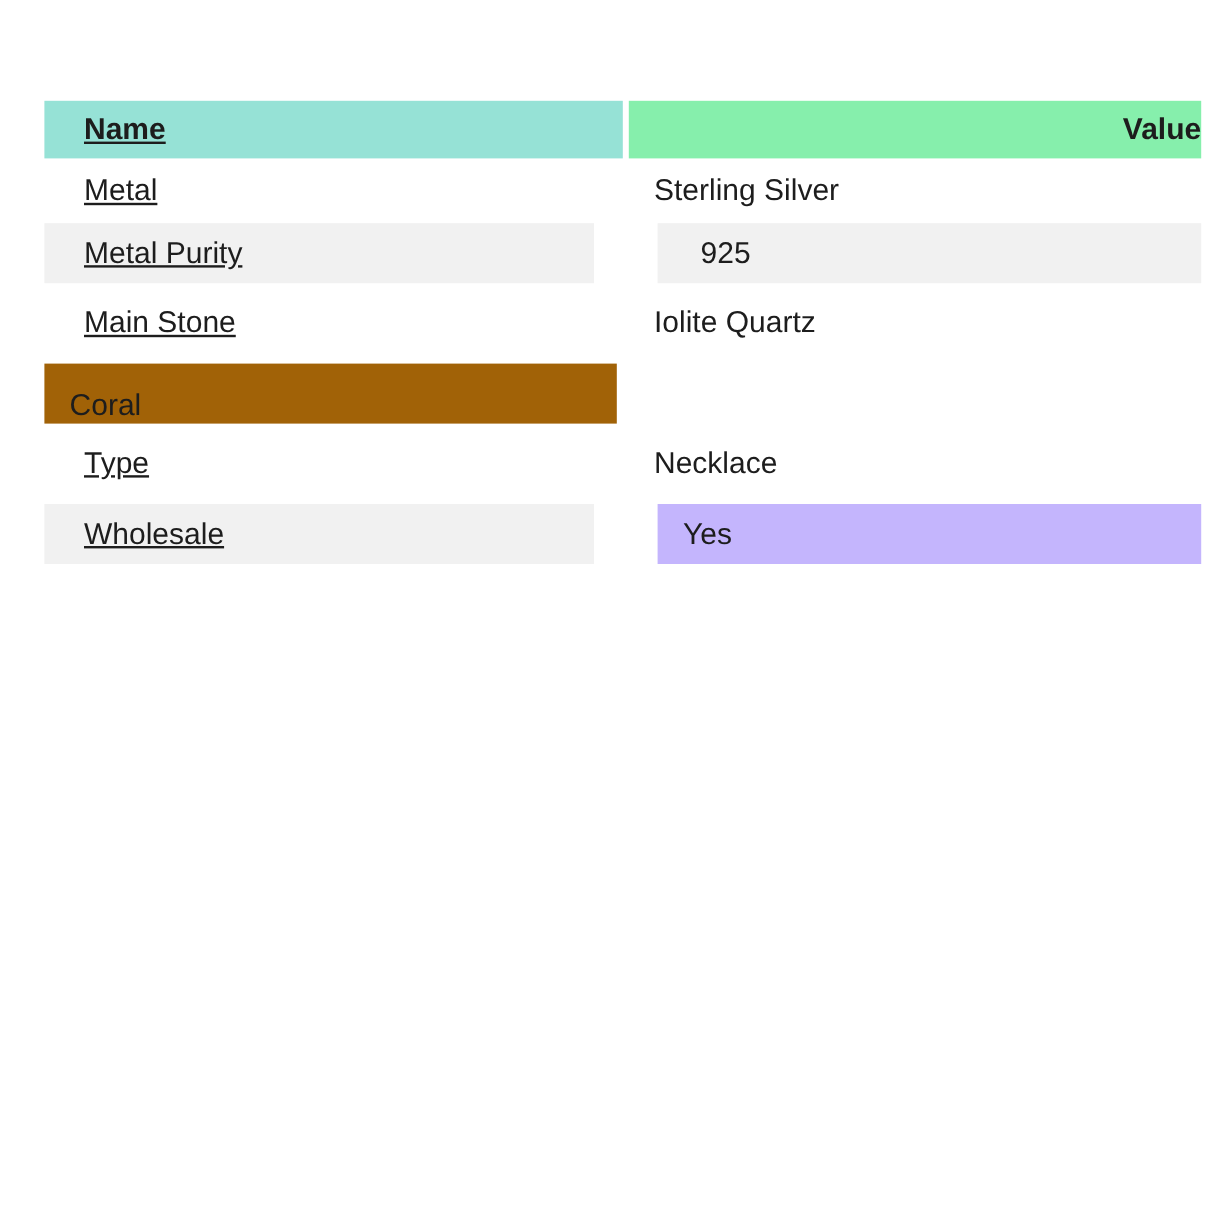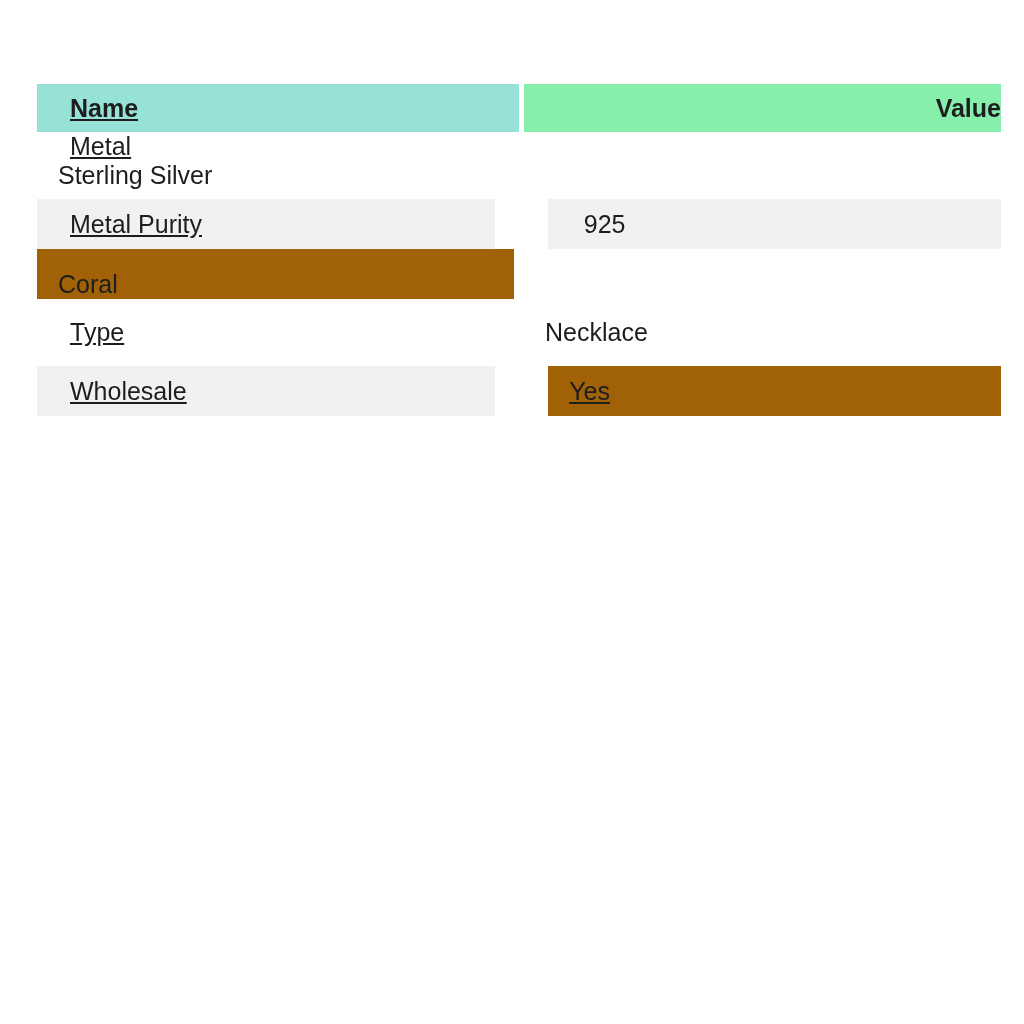--- a/index.html
+++ b/index.html
@@ -31,21 +31,21 @@
     font-weight: 700;
     background: #96e2d6;
   }
   .c1 { width: 482px; margin-right: 5px; padding-left: 33px; text-decoration: underline; }
   .c2 { width: 477px; padding-left: 21px; }
 
   .row {
     display: flex;
     height: 67px;
   }
-  .row:nth-child(2) { height: 67px; flex-direction: column; } 
+  .row:nth-child(2) { height: 54px; } 
   .row.striped { height: 50px; gap: 48px; }
 
   .cell {
     display: flex;
     align-items: center;
     font-size: 25px;
     font-weight: 400;
     background: transparent;
   }
   .row.striped .cell { background: #f1f1f1; }
@@ -75,38 +75,46 @@
 
   <div class="row striped">
     <div class="cell c1" style="background: rgb(241, 241, 241);">
       <span>Metal Purity</span>
     </div>
     <div class="cell c2" style="background: rgb(241, 241, 241); padding-left: 36px;">
       <span>925</span>
     </div>
   </div>
 
+  <div class="row">
+    <div class="cell c1">
+      <span>Main Stone</span>
+    </div>
+    <div class="cell c2">
+      <span>Iolite Quartz</span>
+    </div>
+  </div>
 
   <div class="row striped">
     <div class="cell c2" style="background: #a16207; align-items: flex-end;">
       <span>Coral</span>
     </div>
   </div>
 
   <div class="row">
     <div class="cell c1">
       <span>Type</span>
     </div>
     <div class="cell c2">
       <span>Necklace</span>
     </div>
   </div>
 
   <div class="row striped">
     <div class="cell c1" style="background: rgb(241, 241, 241);">
       <span>Wholesale</span>
     </div>
-    <div class="cell c2" style="background: #a16207; text-decoration: underline;">
+    <div class="cell c2" style="background: #c4b5fd;">
       <span>Yes</span>
     </div>
   </div>
 
 </div>
 
 </body></html>

